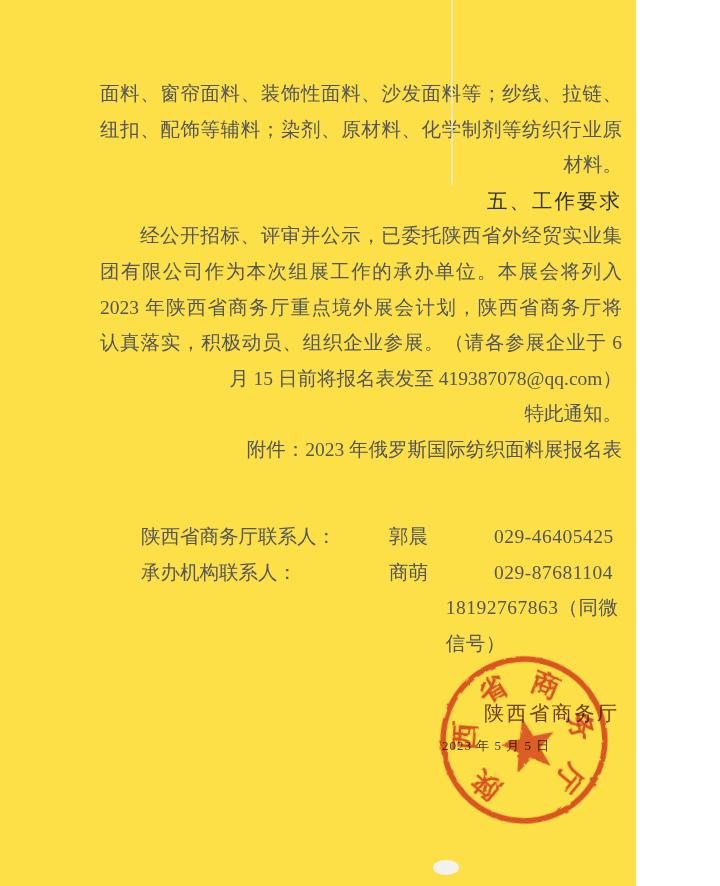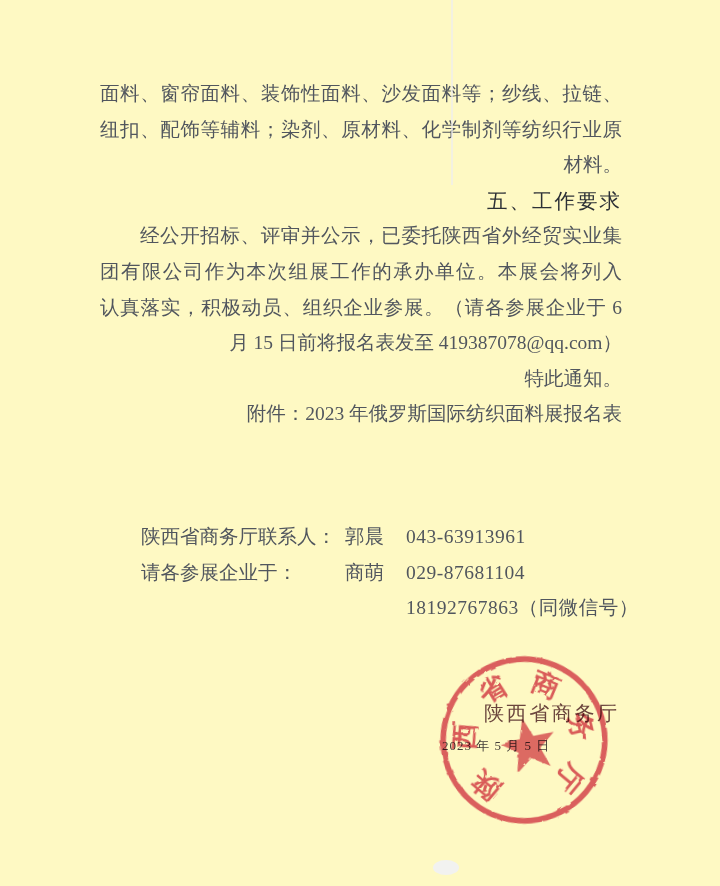--- a/index.html
+++ b/index.html
@@ -1,36 +1,36 @@
 <!DOCTYPE html>
 <html><head>
 <meta charset="utf-8">
 <style>
   html,body { margin:0; padding:0; }
   body { background:#ffffff; }
   .page {
-    position:relative; width:720px; height:886px;
-    background:#fef9c3; overflow:hidden;
+    position:relative; width:636px; height:886px;
+    background:#fde047; overflow:hidden;
     font-family:"Liberation Serif","DejaVu Serif",serif;
   }
   
   .text-block {
     position:absolute; left:100px; top:76px; width:522px;
     font-size:19.5px; line-height:35.6px; color:#51565e;
   }
   .bline { height:35.6px; overflow:hidden; white-space:normal;text-align:right; }
   .j  { text-align:justify; text-align-last:justify; text-justify:inter-character; }
   .ind { text-indent:40px; }
   .head {
     font-family:"Liberation Sans","DejaVu Sans",sans-serif;
     font-weight:normal; font-size:20.5px; color:#2c3036; letter-spacing:2px;
   }
   
   .contacts { position:absolute; left:141px; top:519px; color:#51565e; font-size:19.5px; }
-  .contact-row { display:flex; height:35.5px; line-height:35.5px; }
+  .contact-row { display:flex; height:35.5px; line-height:35.5px;gap:44px; }
   .contact-label { width:204px; }
   .contact-name  { width:61px; }
   .contact-phone { letter-spacing:0.5px; }
   
   .issuer {
     position:absolute; left:456px; top:700px; z-index:4;
     font-size:20px; letter-spacing:2.6px; color:#6b4750;
     mix-blend-mode:multiply; white-space:nowrap;margin-left:28px;
   }
   .issue-date {
@@ -66,34 +66,35 @@
   <div class="artifact-vline"></div>
   <div class="artifact-smudge"></div>
 
   <div class="text-block">
     <div class="bline j">面料、窗帘面料、装饰性面料、沙发面料等；纱线、拉链、</div>
     <div class="bline j">纽扣、配饰等辅料；染剂、原材料、化学制剂等纺织行业原</div>
     <div class="bline">材料。</div>
     <div class="bline ind head">五、工作要求</div>
     <div class="bline j ind">经公开招标、评审并公示，已委托陕西省外经贸实业集</div>
     <div class="bline j">团有限公司作为本次组展工作的承办单位。本展会将列入</div>
+    <div class="bline j">2023 年陕西省商务厅重点境外展会计划，陕西省商务厅将</div>
     <div class="bline j">认真落实，积极动员、组织企业参展。（请各参展企业于 6</div>
     <div class="bline">月 15 日前将报名表发至 419387078@qq.com）</div>
     <div class="bline ind">特此通知。</div>
     <div class="bline ind">附件：2023 年俄罗斯国际纺织面料展报名表</div>
   </div>
 
   <div class="contacts">
     <div class="contact-row">
       <span class="contact-label">陕西省商务厅联系人：</span>
       <span class="contact-name">郭晨</span>
-      <span class="contact-phone">043-63913961</span>
+      <span class="contact-phone">029-46405425</span>
     </div>
     <div class="contact-row">
-      <span class="contact-label">请各参展企业于：</span>
+      <span class="contact-label">承办机构联系人：</span>
       <span class="contact-name">商萌</span>
       <span class="contact-phone">029-87681104</span>
     </div>
     <div class="contact-row">
       <span class="contact-label"></span>
       <span class="contact-name"></span>
       <span class="contact-phone">18192767863（同微信号）</span>
     </div>
   </div>
 

